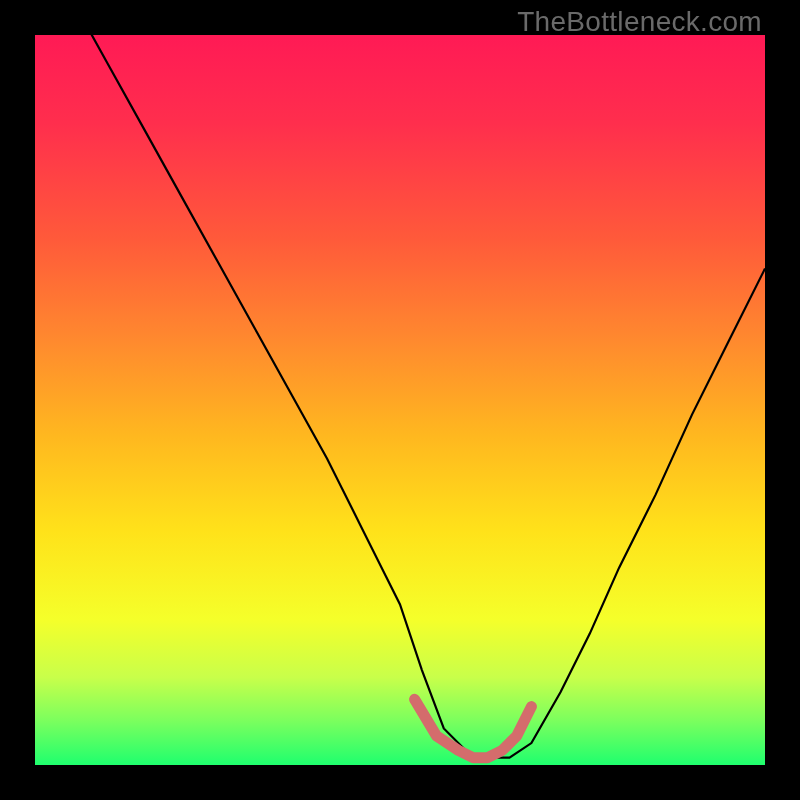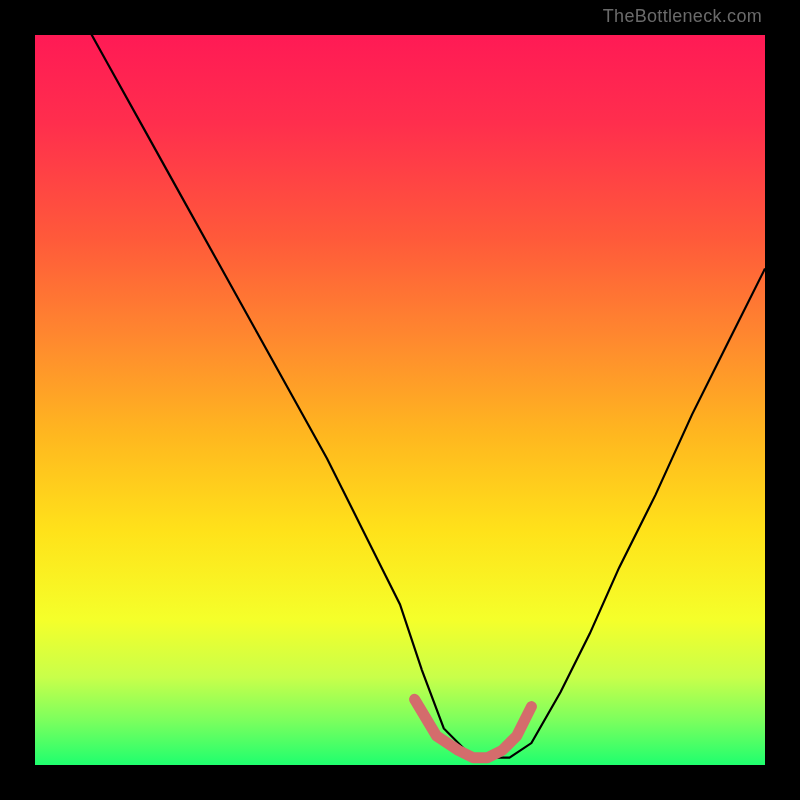--- a/index.html
+++ b/index.html
@@ -27,21 +27,21 @@
   .gradient-bg {
     position: absolute;
     inset: 0;
   }
   .watermark {
     position: absolute;
     top: 6px;
     right: 38px;
     color: #6a6a6a;
     font-family: Arial, Helvetica, sans-serif;
-    font-size: 18px;
+    font-size: 28px;
     letter-spacing: 0.3px;
     font-weight: 400;
   }
 </style>
 </head>
 <body>
 
 <div class="frame">
   <div class="plot-area">
     <svg width="730" height="730" viewBox="0 0 730 730" preserveAspectRatio="none">

